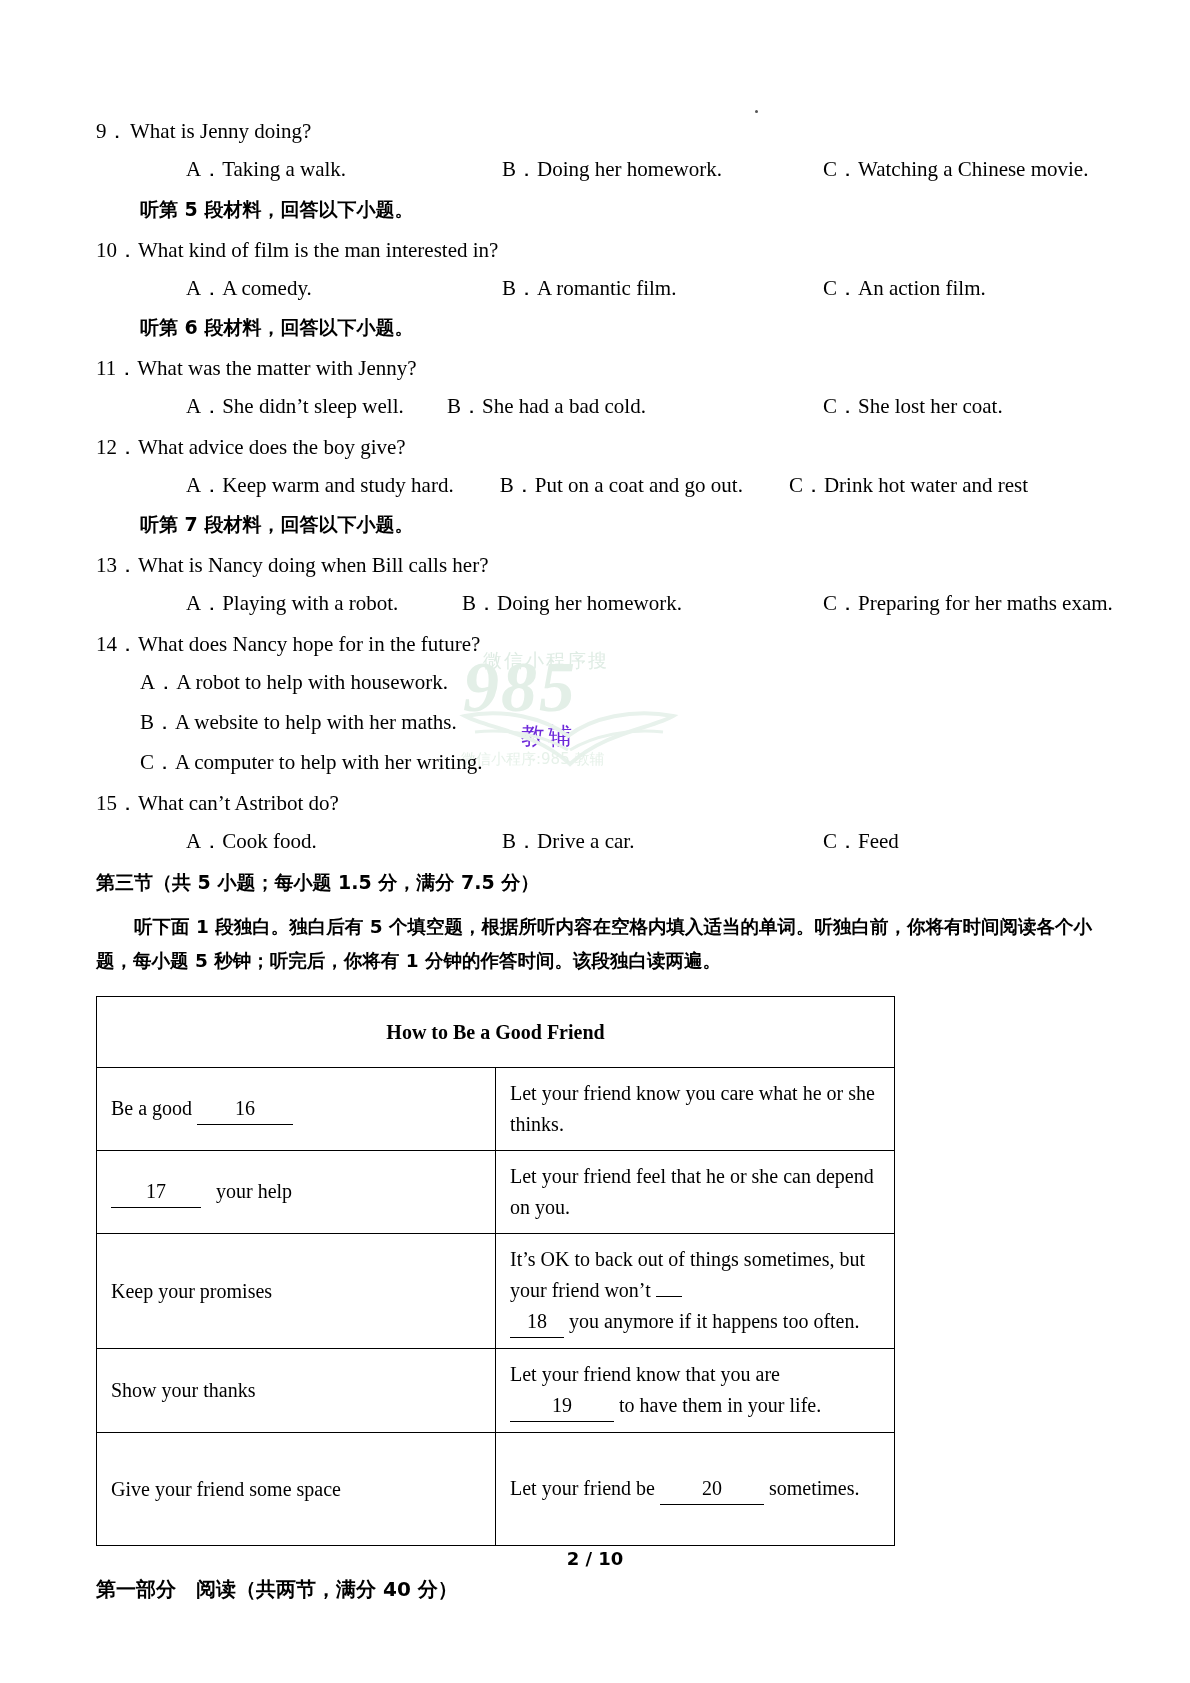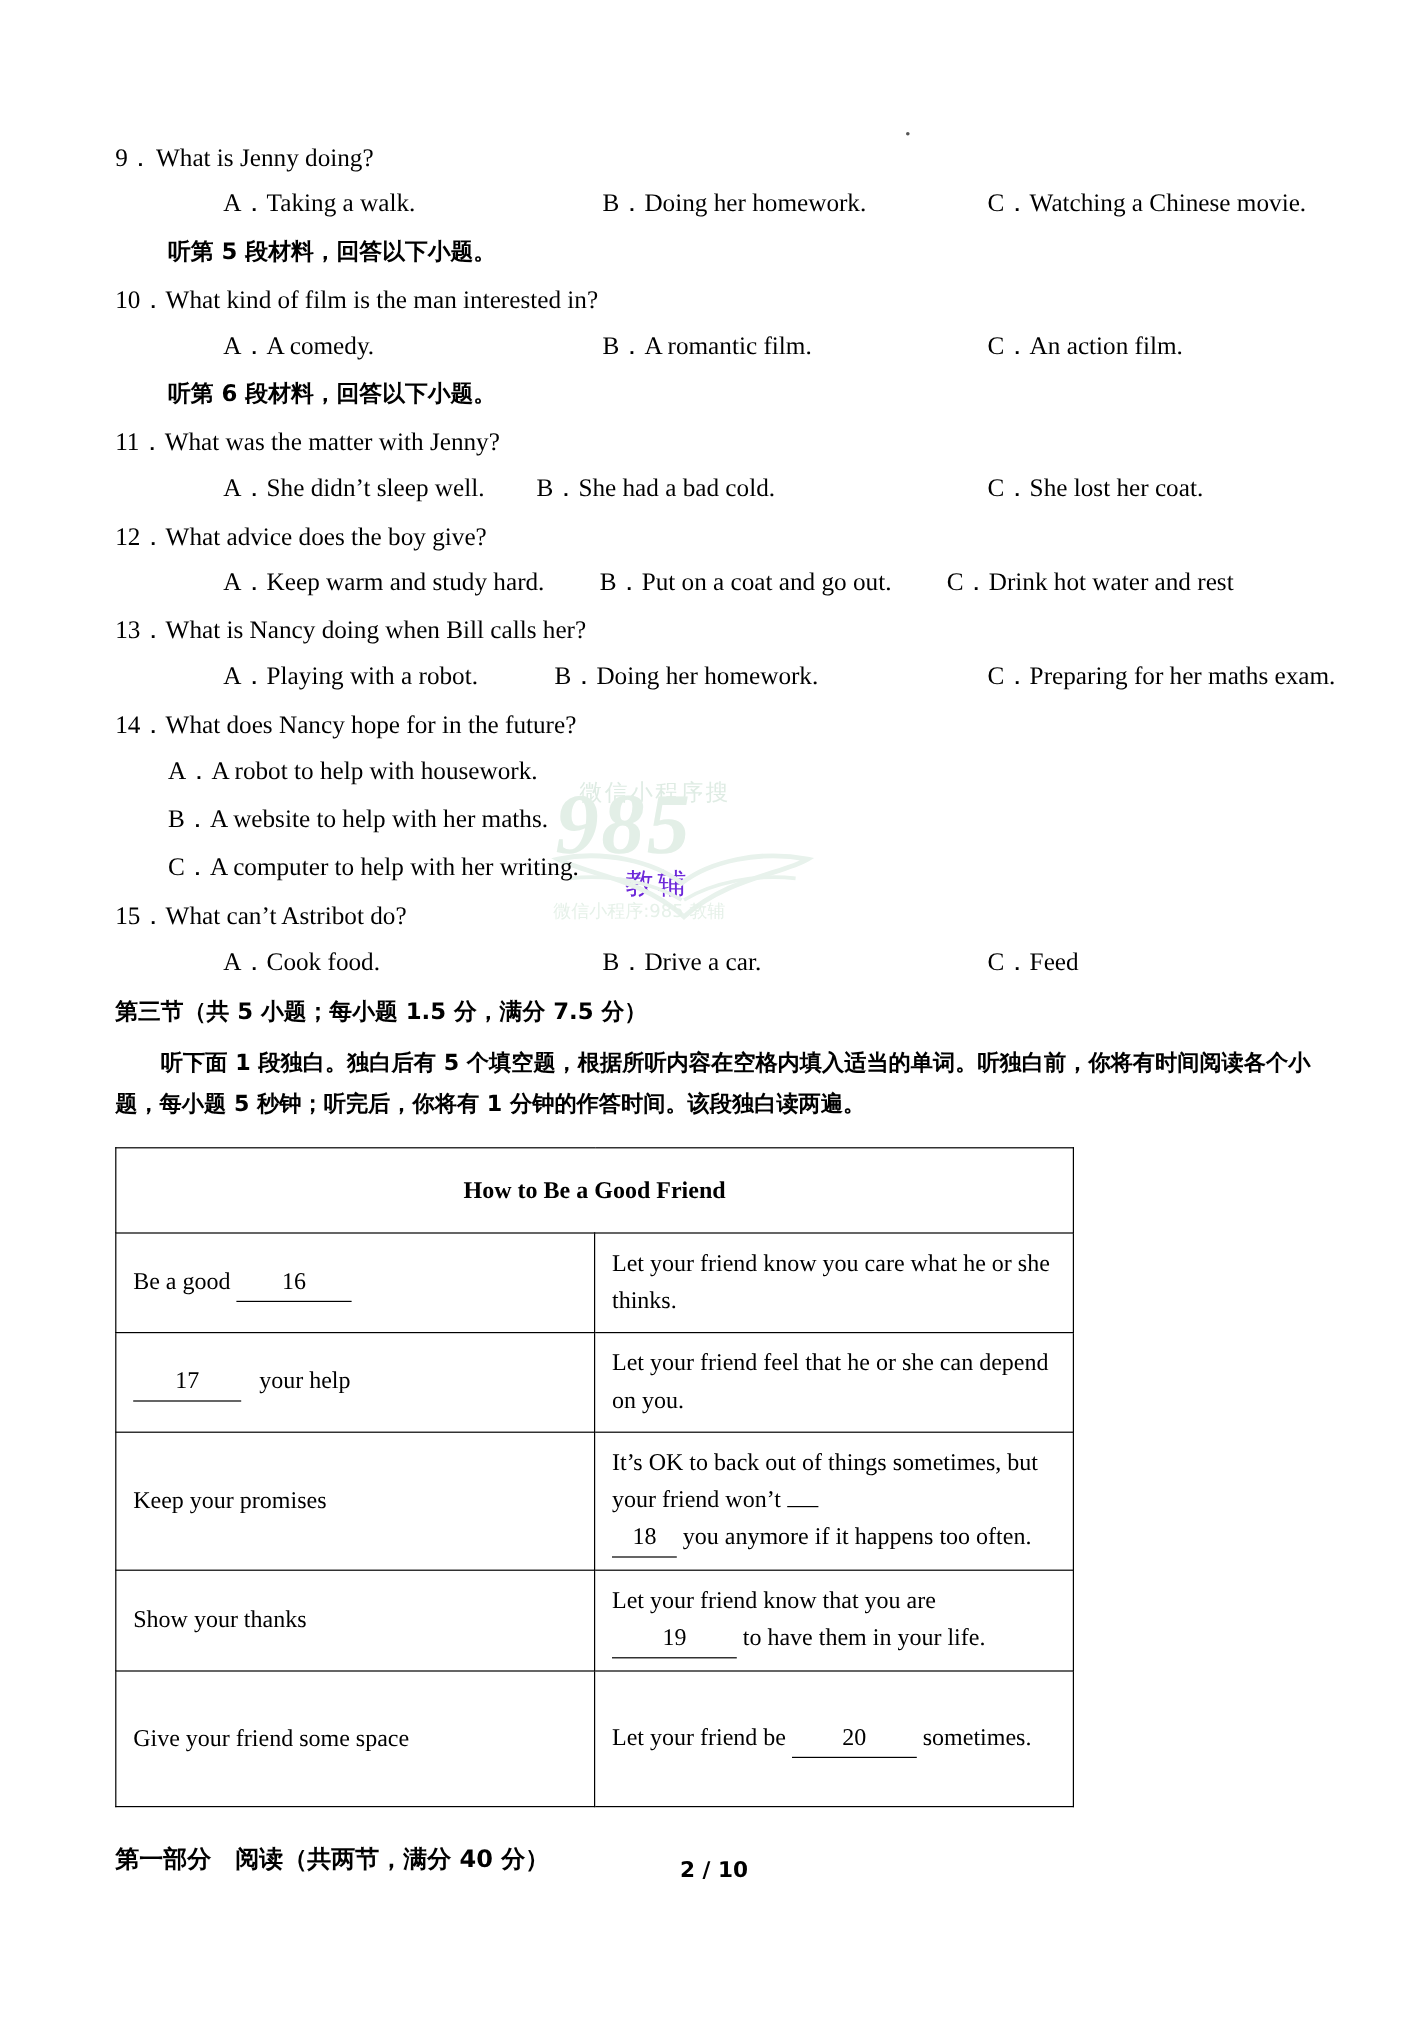--- a/index.html
+++ b/index.html
@@ -265,20 +265,21 @@
       <span class="opt" style="width:215px"><span>A．</span><span>She didn’t sleep well.</span></span><span class="opt" style="width:330px"><span>B．</span><span>She had a bad cold.</span></span><span class="opt"><span>C．</span><span>She lost her coat.</span></span>
     </p>
 
     <p class="q">
       <span class="qnum">12．</span><span>What advice does the boy give?</span>
     </p>
     <p class="opts">
       <span class="opt"><span>A．</span><span>Keep warm and study hard.</span></span><span class="opt"><span>B．</span><span>Put on a coat and go out.</span></span><span class="opt"><span>C．</span><span>Drink hot water and rest</span></span>
     </p>
 
+    <p class="cn-bold">听第 7 段材料，回答以下小题。</p>
 
     <p class="q">
       <span class="qnum">13．</span><span>What is Nancy doing when Bill calls her?</span>
     </p>
     <p class="opts">
       <span class="opt" style="width:230px"><span>A．</span><span>Playing with a robot.</span></span><span class="opt" style="width:315px"><span>B．</span><span>Doing her homework.</span></span><span class="opt"><span>C．</span><span>Preparing for her maths exam.</span></span>
     </p>
 
     <p class="q">
       <span class="qnum">14．</span><span>What does Nancy hope for in the future?</span>

